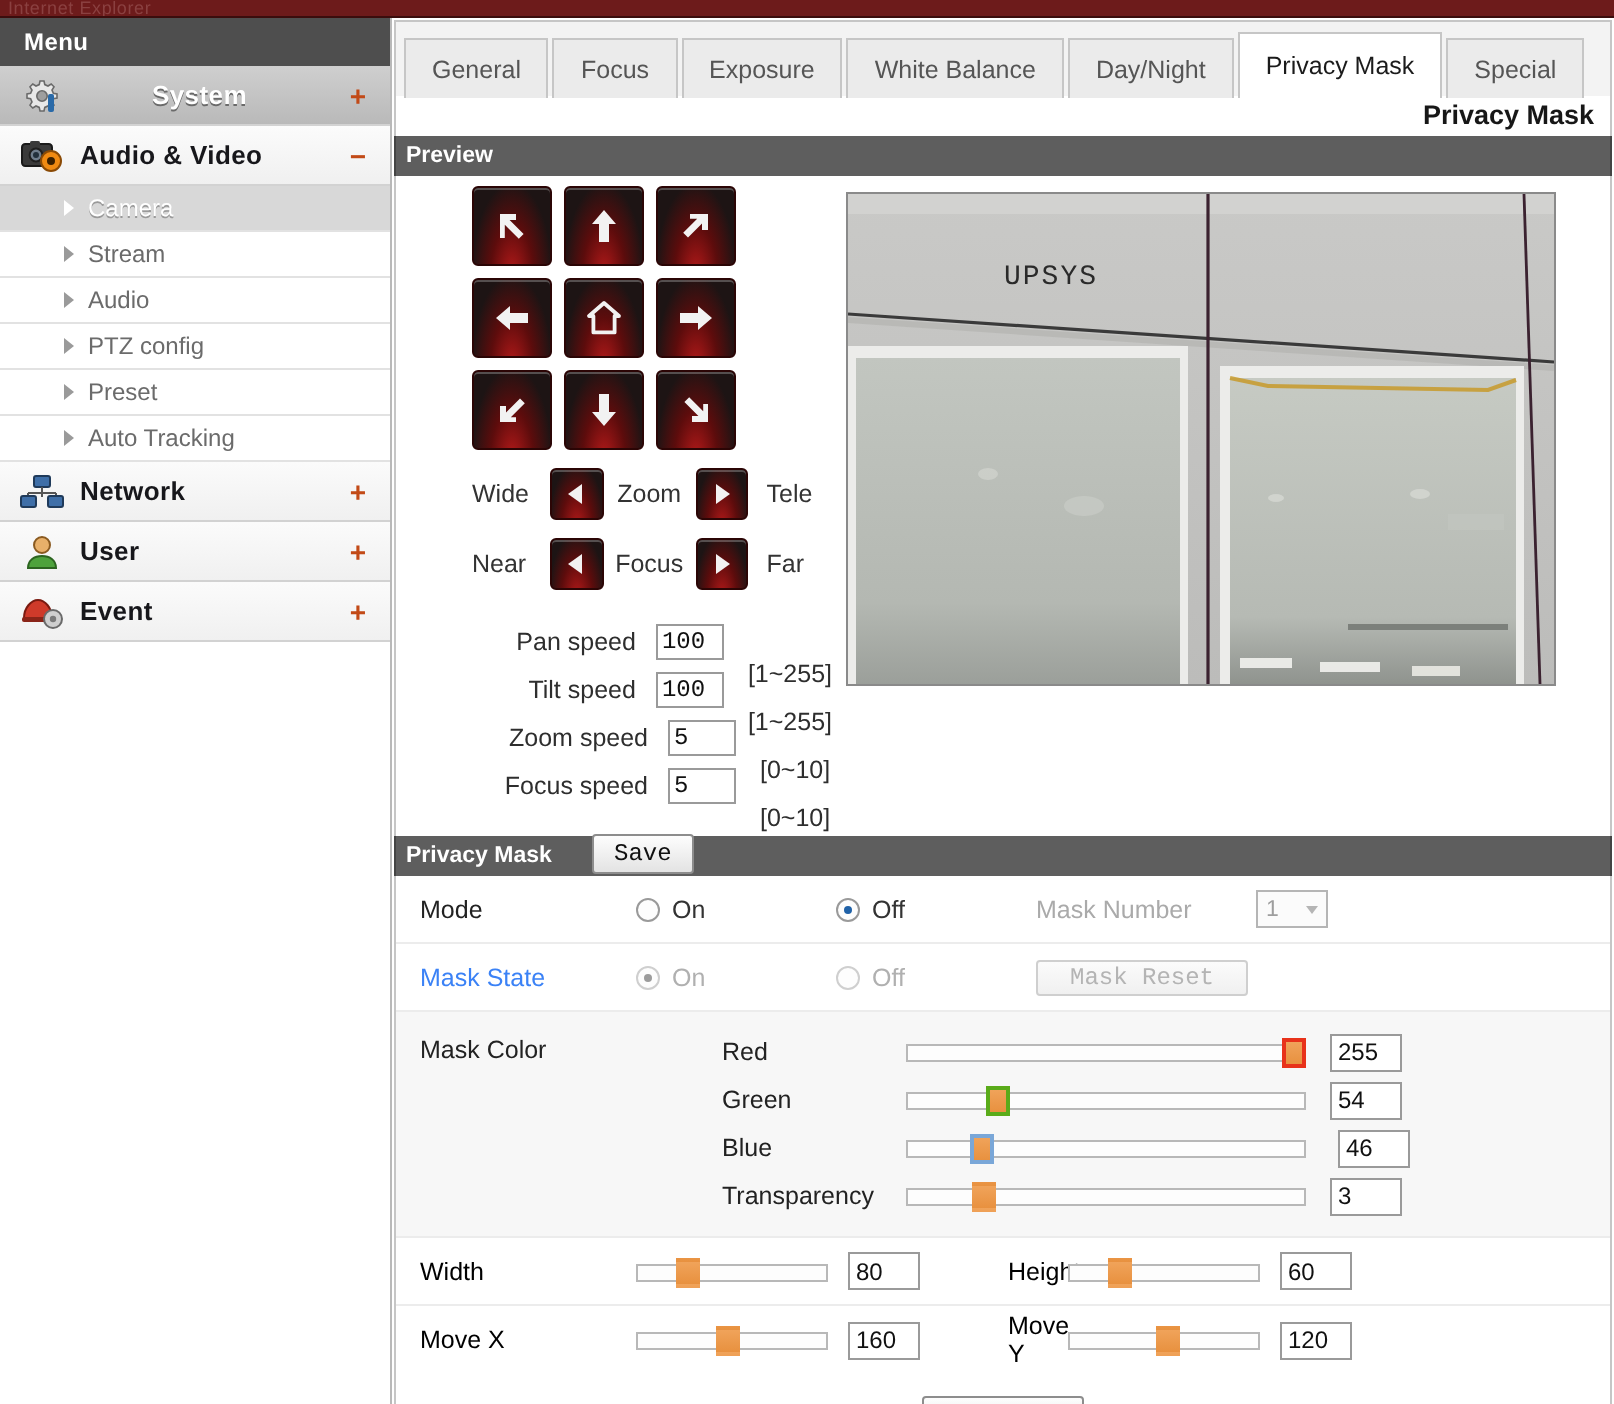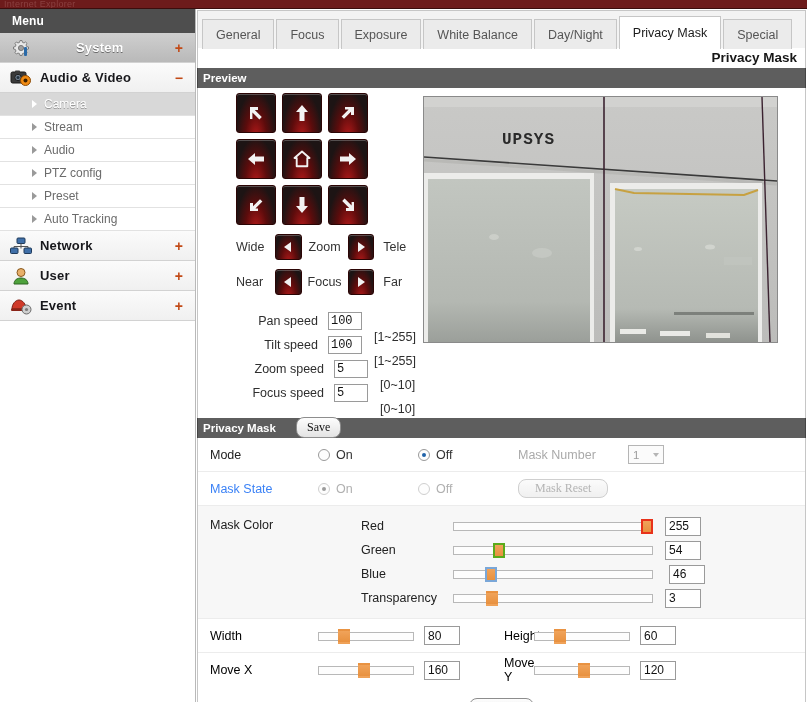--- a/index.html
+++ b/index.html
@@ -165,44 +165,44 @@
   .speedrow input.num {
     width: 34px; height: 18px; font-size: 12px;
     font-family: "Liberation Mono", monospace;
     border: 1px solid #9a9a9a; background: #fff; color: #111;
     padding: 0 2px; text-align: left;
   }
   .speedrow .rng { padding-left: 12px; color: #2e2e2e; font-size: 12.5px; margin-top: 32px; }
 
   .savewrap { margin-top: 12px; padding-left: 60px; }
   .btn {
-    font-family: Liberation Serif, serif;
+    font-family: Liberation Mono, monospace;
     font-size: 12px; color: #111;
     padding: 2px 10px;
     border: 1px solid #8d8d8d;
-    border-radius: 8px;
+    border-radius: 2px;
     background: linear-gradient(#fdfdfd,#e3e3e3);
     cursor: pointer;
   }
   .btn:disabled, .btn.disabled {
     color: #b4b4b4; border-color: #cfcfcf;
     background: linear-gradient(#fbfbfb,#f0f0f0); cursor: default;
   }
 
   
   .videoframe {
     position: absolute; left: 225px; top: 8px;
     width: 355px; height: 247px;
     border: 1px solid #8a8a8a; overflow: hidden; background: #b6b6b6;
   }
   .videoframe svg { display: block; }
   .osd {
     position: absolute; left: 78px; top: 34px;
     font-family: "Liberation Mono", monospace;
-    font-size: 16px; font-weight: bold; color: #2a2a2a;
+    font-size: 14px; font-weight: normal; color: #2a2a2a;
     letter-spacing: 1px;
   }
 
   
   .pmbody {
     background: #ffffff;
     border-left: 1px solid #c6c6c6; border-right: 1px solid #c6c6c6;
     border-bottom: 1px solid #c6c6c6;
     margin: 0 1px; padding-bottom: 6px;
   }

